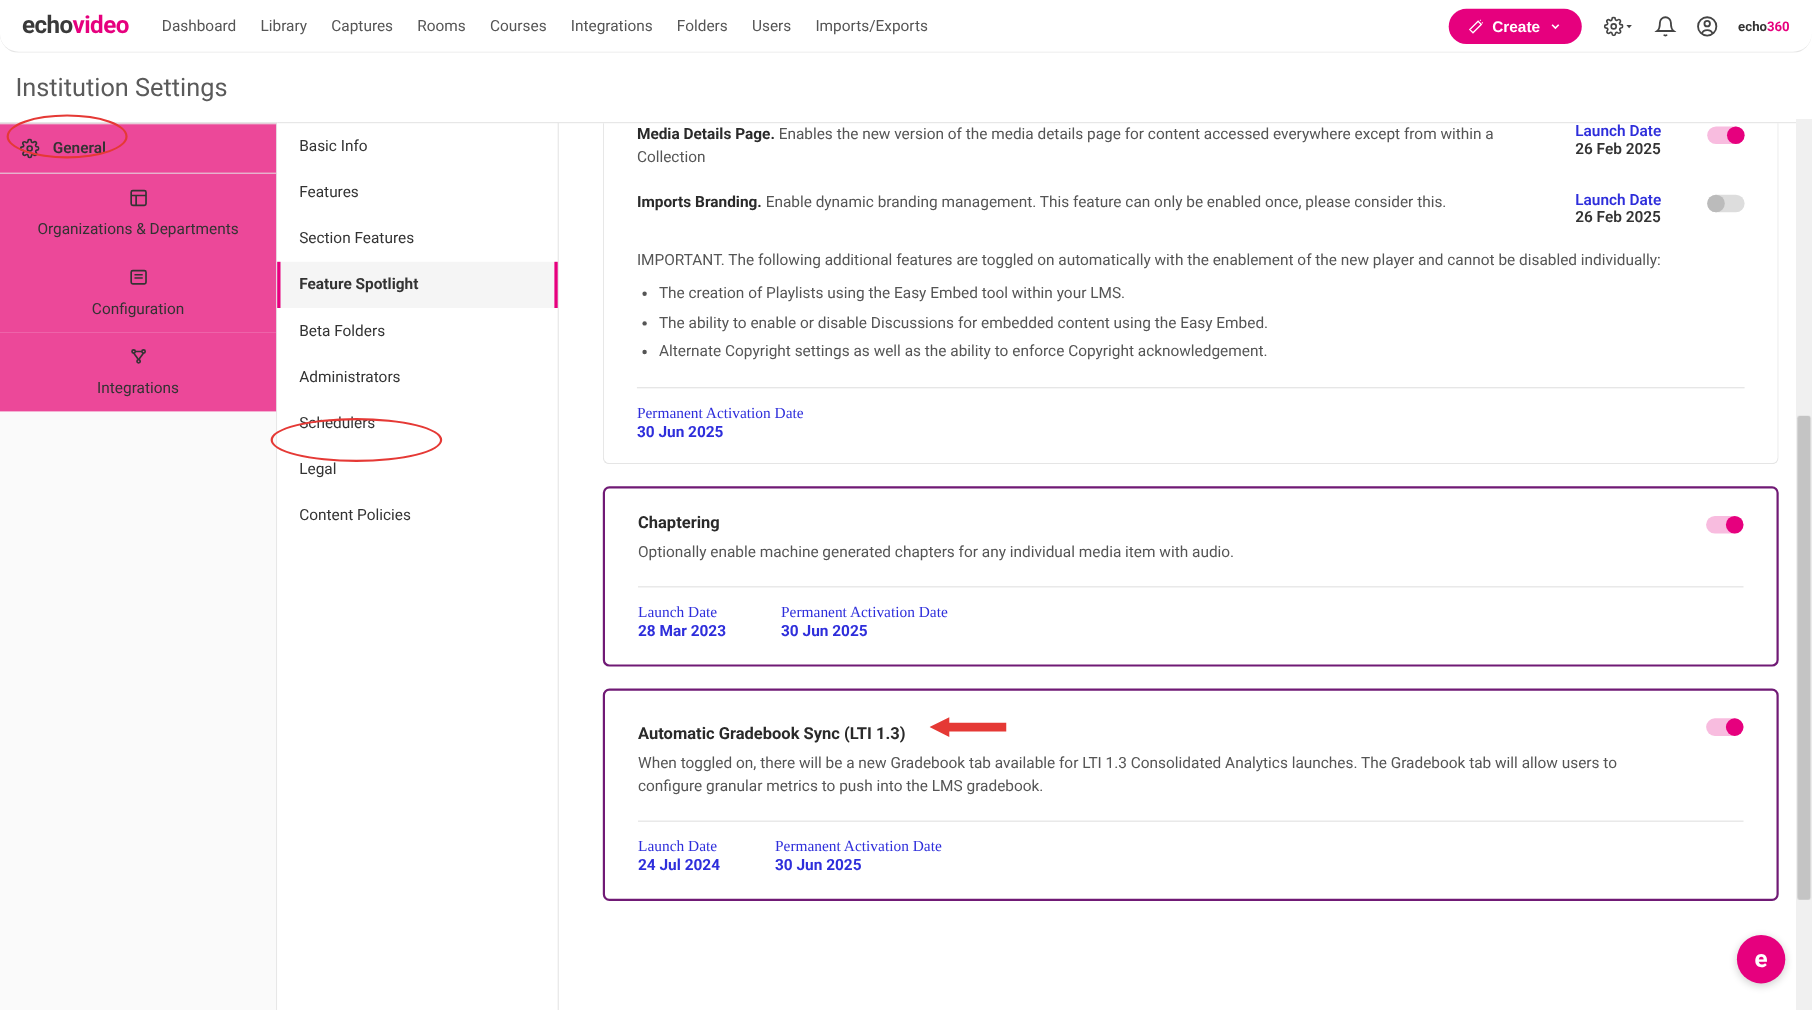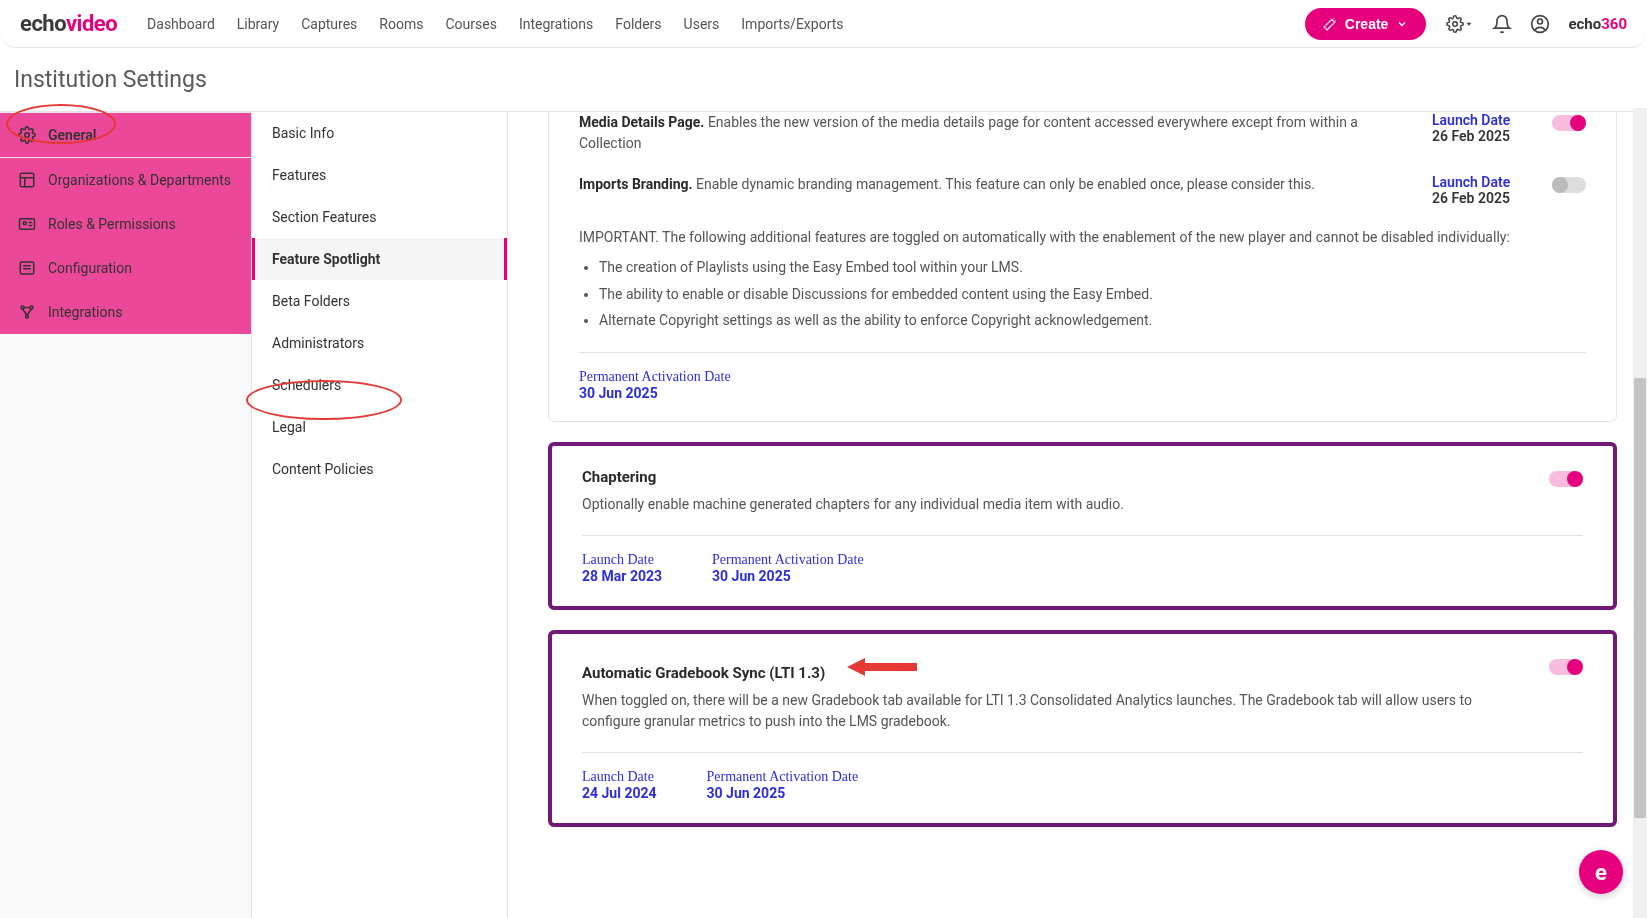--- a/index.html
+++ b/index.html
@@ -7,31 +7,31 @@
     
     .topbar { display: flex; align-items: center; padding: 8px 20px; border-bottom: 1px solid #e5e5e5; height: 48px; border-radius: 17px; }
     .logo { font-size: 22px; font-weight: 700; letter-spacing: -0.5px; margin-right: 30px; }
     .logo .echo { color: #3a3a3a; }
     .logo .video { color: #e6007e; }
     .navlinks { display: flex; gap: 22px; flex: 1; }
     .navlinks a { color: #555; text-decoration: none; font-size: 14px; }
     .create-btn { background: #e6007e; color: #fff; border: none; padding: 8px 18px; border-radius: 20px; font-size: 14px; font-weight: 600; display: flex; align-items: center; gap: 8px; cursor: pointer; }
     .topright { display: flex; align-items: center; gap: 18px; margin-left: auto; padding-left: 20px; }
     .icon-btn { background: none; border: none; cursor: pointer; color: #444; display: flex; align-items: center; }
-    .echo360 { font-size: 15px; font-weight: 700; color: #333; }
+    .echo360 { font-size: 12px; font-weight: 700; color: #333; }
     .echo360 .e360 { color: #e6007e; }
     
     .page-title { padding: 18px 14px; font-size: 23px; color: #5a5a5a; font-weight: 400; }
     
     .body { display: flex; height: calc(100vh - 48px - 60px); }
     
     .sidebar1 { width: 252px; border-top: 1px solid #e5e5e5; border-right: 1px solid #e5e5e5; padding-top: 0; background: #fafafa; }
     .sidebar1 .item { display: flex; align-items: center; gap: 12px; padding: 13px 18px; font-size: 14px; color: #333; cursor: pointer; background: #ec4899; }
     .sidebar1 .item.active { font-weight: 600; border-top: 1px solid #e5e5e5; border-bottom: 1px solid #e5e5e5; }
-    .sidebar1 .item + .item { border-top: none; }
+    .sidebar1 .item + .item { border-top: none; flex-direction: column; }
     .sidebar1 .iconwrap { width: 18px; height: 18px; display: flex; align-items: center; justify-content: center; }
     
     .sidebar2 { width: 256px; border-top: 1px solid #e5e5e5; border-right: 1px solid #e5e5e5; padding-top: 0; background: #fff; }
     .sidebar2 .item { padding: 13px 20px; font-size: 14px; color: #333; cursor: pointer; position: relative; }
     .sidebar2 .item.active { font-weight: 700; background: #f5f5f5; }
     .sidebar2 .item.active::before { content: ''; position: absolute; left: 0; top: 0; bottom: 0; width: 3px; background: #e6007e; }
     .sidebar2 .item.active::after { content: ''; position: absolute; right: 0; top: 0; bottom: 0; width: 3px; background: #e6007e; }
     
     .content { flex: 1; overflow-y: scroll; padding: 0 30px 30px 40px; border-top: 1px solid #e5e5e5; position: relative; }
     
@@ -48,21 +48,21 @@
     .toggle.on .knob { background: #e6007e; left: auto; right: 0; }
     
     .important { font-size: 14px; color: #555; line-height: 1.6; margin: 14px 40px 14px 0; }
     .important ul { margin: 8px 0 8px 20px; }
     .important li { margin: 4px 0; }
     
     .date-bar { border-top: 1px solid #e0e0e0; margin-top: 20px; padding-top: 16px; display: flex; gap: 50px; font-size: 14px; }
     .date-block .dl { color: #2e2edb; font-weight: 500; font-family: Liberation Serif, serif; }
     .date-block .dv { color: #2e2edb; font-weight: 700; }
     
-    .card { border: 4px solid #701a75; border-radius: 6px; padding: 22px 30px; margin-top: 20px; }
+    .card { border: 2px solid #701a75; border-radius: 6px; padding: 22px 30px; margin-top: 20px; }
     .card-head { display: flex; align-items: flex-start; justify-content: space-between; gap: 20px; }
     .card-title { font-size: 15px; font-weight: 700; color: #2a2a2a; margin-bottom: 8px; }
     .card-desc { font-size: 14px; color: #555; line-height: 1.5; flex: 1; }
     
     .annot-ellipse-1 { position: absolute; top: 104px; left: 6px; width: 110px; height: 40px; border: 2px solid #e53935; border-radius: 50%; pointer-events: none; z-index: 50; }
     .annot-ellipse-2 { position: absolute; top: 380px; left: 246px; width: 156px; height: 40px; border: 2px solid #e53935; border-radius: 50%; pointer-events: none; z-index: 50; }
     
     .arrow { display: inline-flex; align-items: center; margin-left: 18px; }
     
     .fab { position: fixed; bottom: 24px; right: 24px; width: 44px; height: 44px; border-radius: 50%; background: #e6007e; color: #fff; display: flex; align-items: center; justify-content: center; font-size: 22px; font-weight: 700; cursor: pointer; box-shadow: 0 2px 8px rgba(0,0,0,0.2); }
@@ -148,31 +148,20 @@
             <rect x="3" y="3" width="18" height="18" rx="2"></rect>
             <line x1="3" y1="9" x2="21" y2="9"></line>
             <line x1="9" y1="21" x2="9" y2="9"></line>
           </svg>
         </span>
       <span>Organizations &amp; Departments</span>
     </div>
     <div class="item">
       <span class="iconwrap">
           <svg width="18" height="18" viewBox="0 0 24 24" fill="none" stroke="currentColor" stroke-width="2">
-            <rect x="2" y="5" width="20" height="14" rx="2"></rect>
-            <circle cx="9" cy="11" r="2"></circle>
-            <line x1="14" y1="10" x2="19" y2="10"></line>
-            <line x1="14" y1="14" x2="19" y2="14"></line>
-          </svg>
-        </span>
-      <span>Roles &amp; Permissions</span>
-    </div>
-    <div class="item">
-      <span class="iconwrap">
-          <svg width="18" height="18" viewBox="0 0 24 24" fill="none" stroke="currentColor" stroke-width="2">
             <rect x="3" y="4" width="18" height="16" rx="2"></rect>
             <line x1="7" y1="9" x2="17" y2="9"></line>
             <line x1="7" y1="13" x2="17" y2="13"></line>
           </svg>
         </span>
       <span>Configuration</span>
     </div>
     <div class="item">
       <span class="iconwrap">
           <svg width="18" height="18" viewBox="0 0 24 24" fill="none" stroke="currentColor" stroke-width="2">

